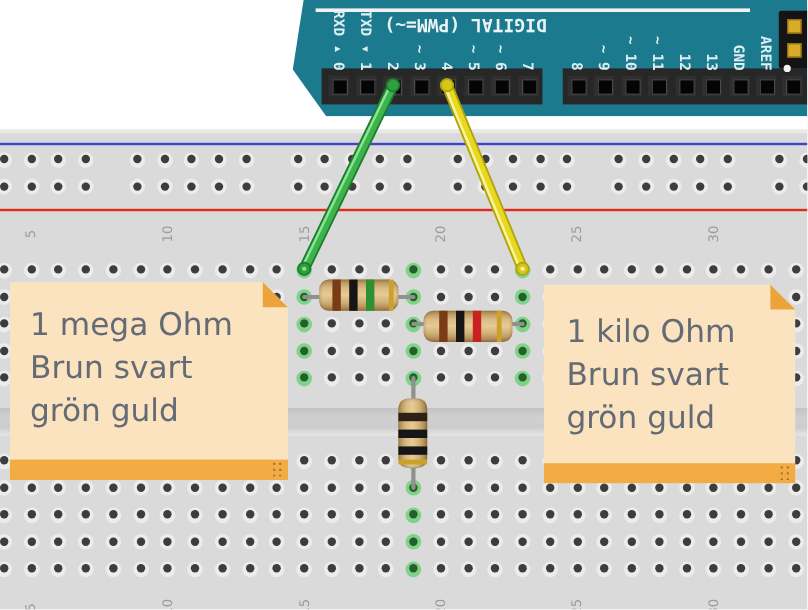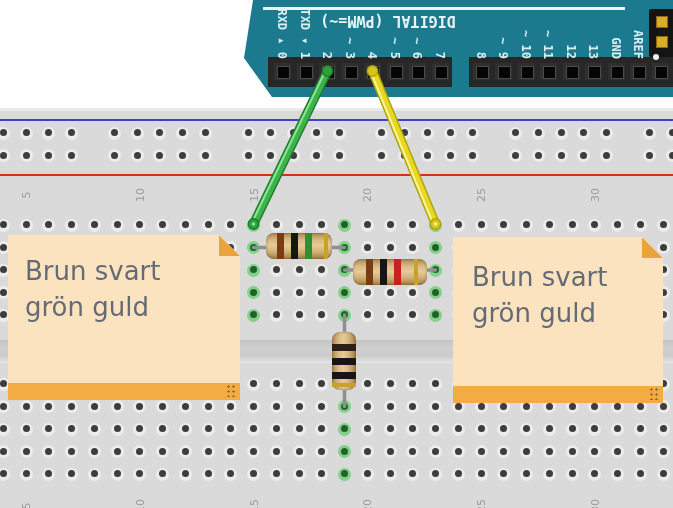--- a/index.html
+++ b/index.html
@@ -526,30 +526,32 @@
   <div class="res vert" id="res2" style="left:332px;top:332px;width:24px;height:58px;">
       <div class="band" style="background: rgb(45, 32, 20); top: 12px; height: 7px;"></div>
       <div class="band" style="background: rgb(22, 22, 22); top: 26px; height: 7px;"></div>
       <div class="band" style="background: rgb(22, 22, 22); top: 40px; height: 7px;"></div>
       <div class="band" style="background: rgb(202, 162, 43); top: 51px; height: 4px;"></div>
     </div>
 
   <div class="note" style="left:8px;top:235px;width:232px;height:165px;">
     <div class="fold"></div>
     <div class="text">
+      <div>1 mega Ohm</div>
       <div>Brun svart</div>
       <div>grön guld</div>
     </div>
     <div class="bar"></div>
     <div class="dots"></div>
   </div>
 
   <div class="note" style="left:453px;top:237px;width:210px;height:166px;">
     <div class="fold"></div>
     <div class="text" style="top:22px;left:19px;">
+      <div>1 kilo Ohm</div>
       <div>Brun svart</div>
       <div>grön guld</div>
     </div>
     <div class="bar"></div>
     <div class="dots"></div>
   </div>
 
 </div>
 
 </body></html>

